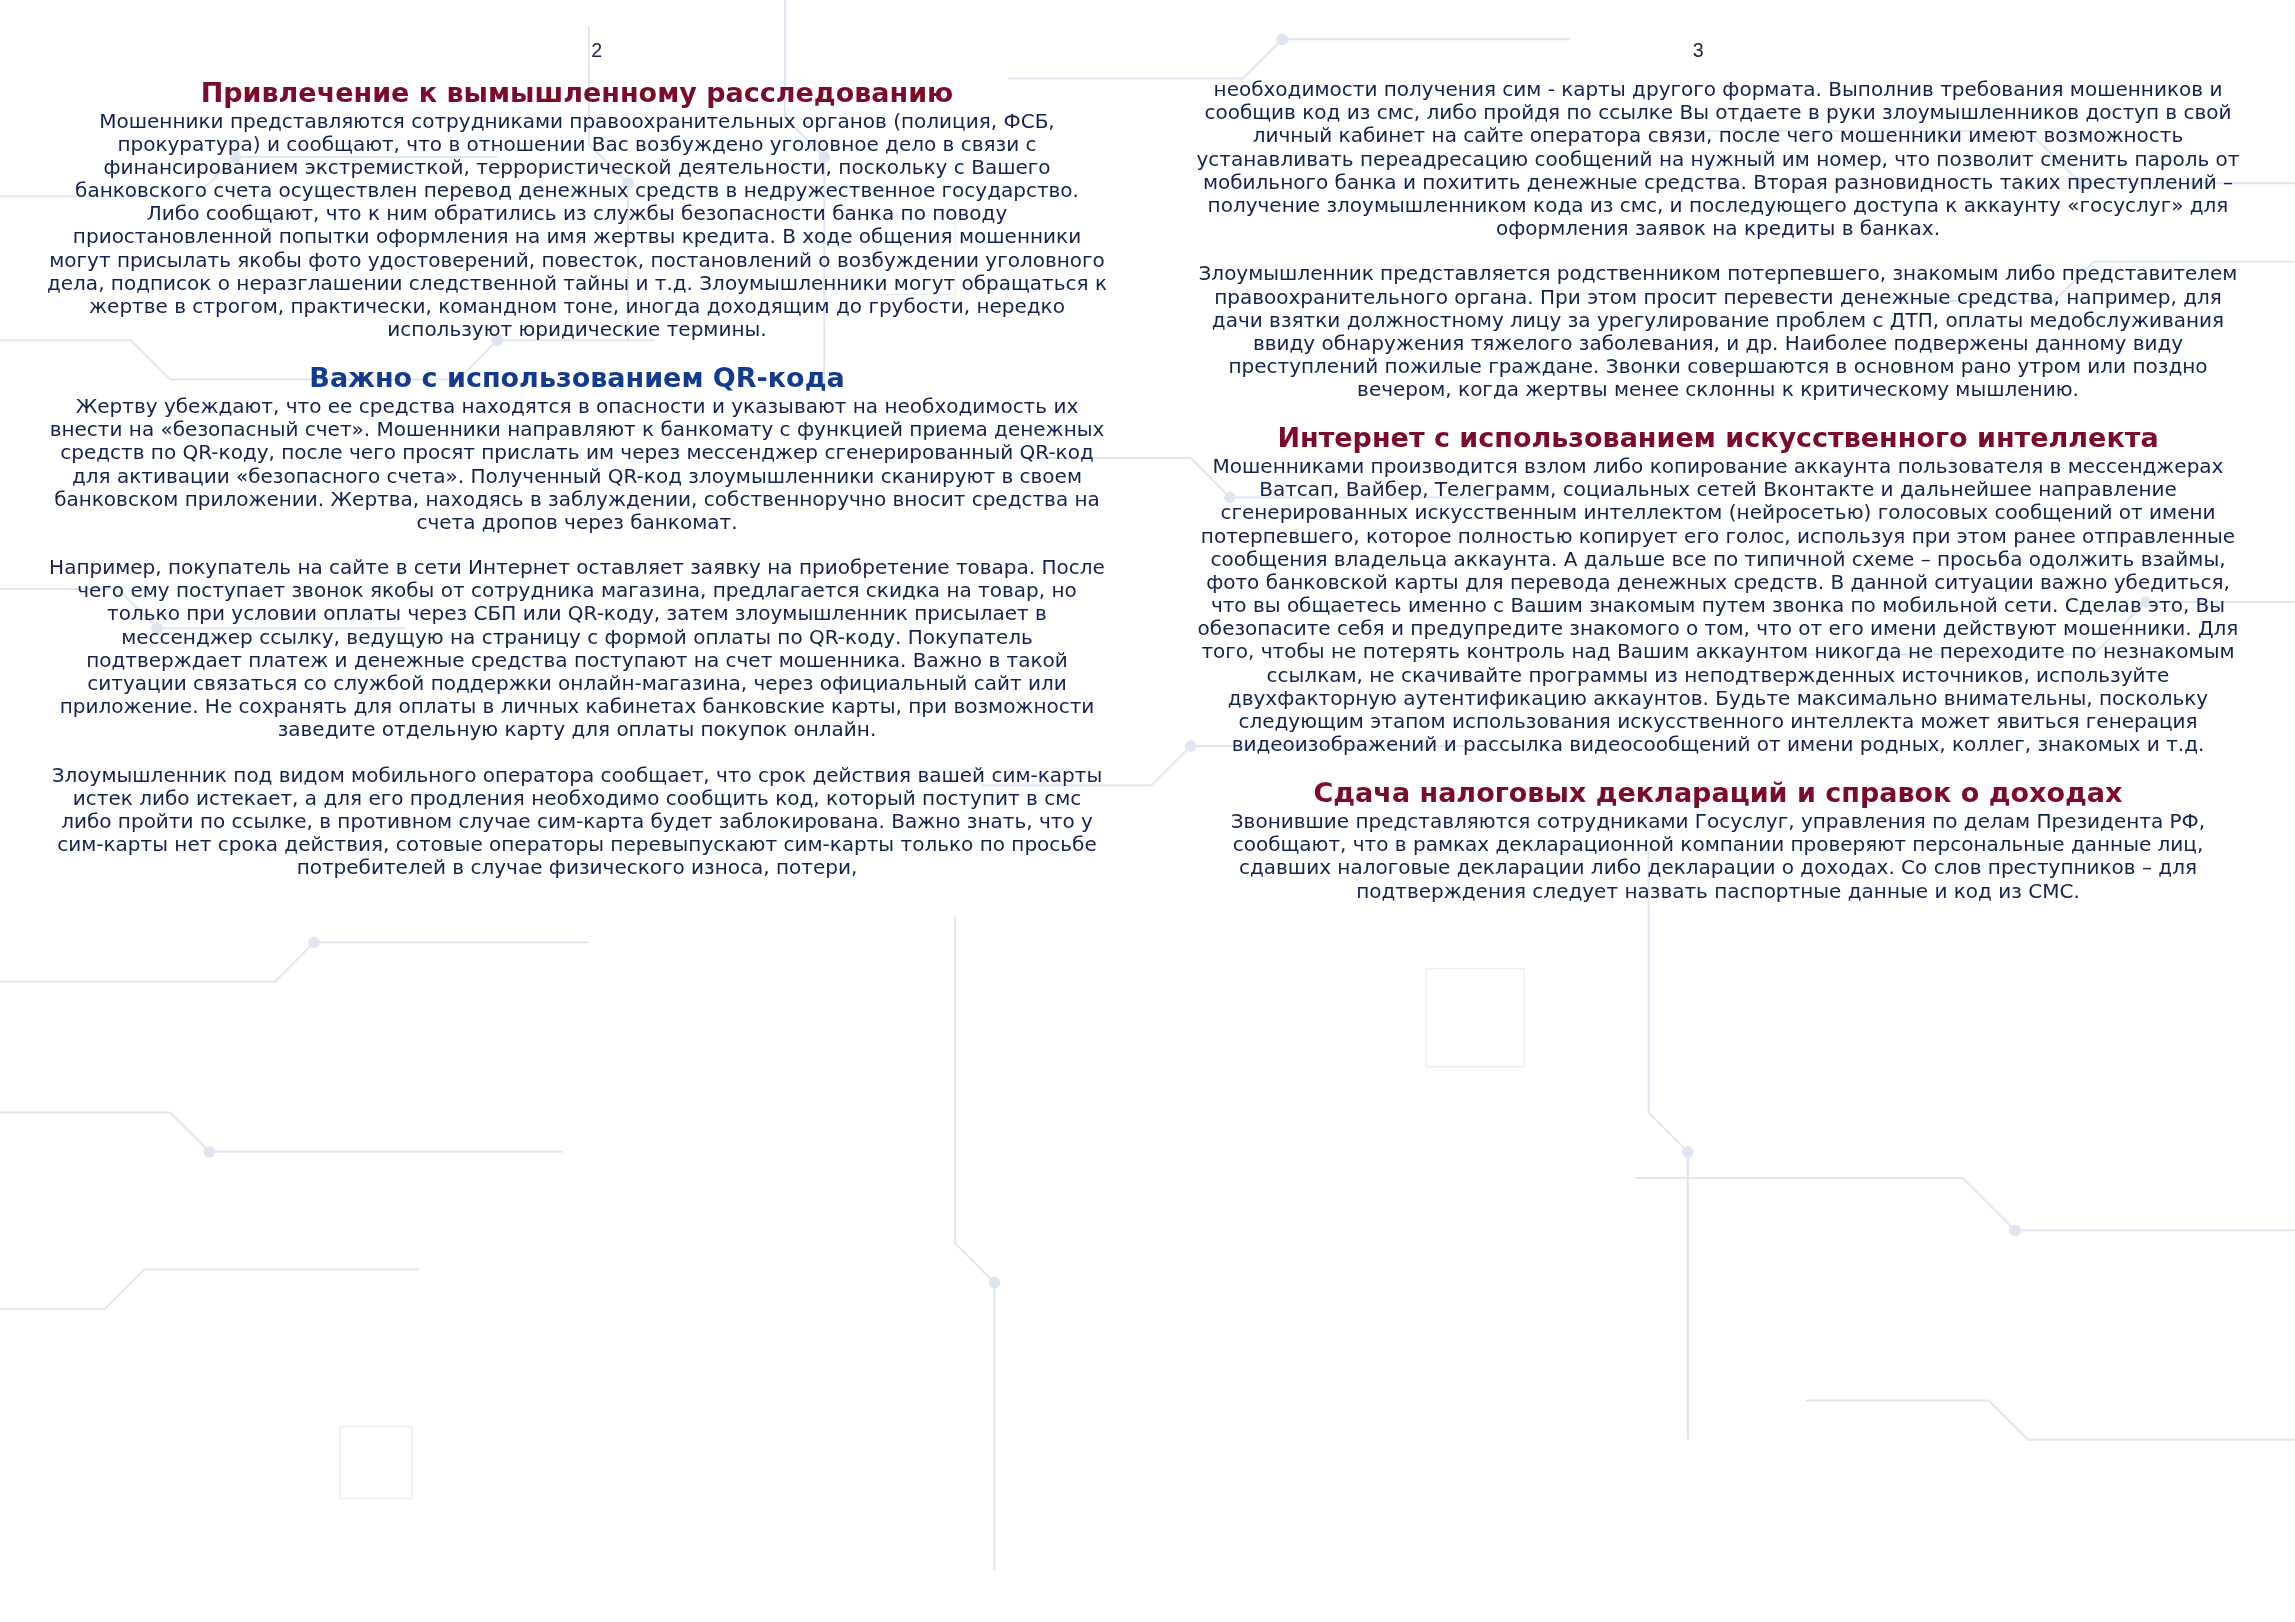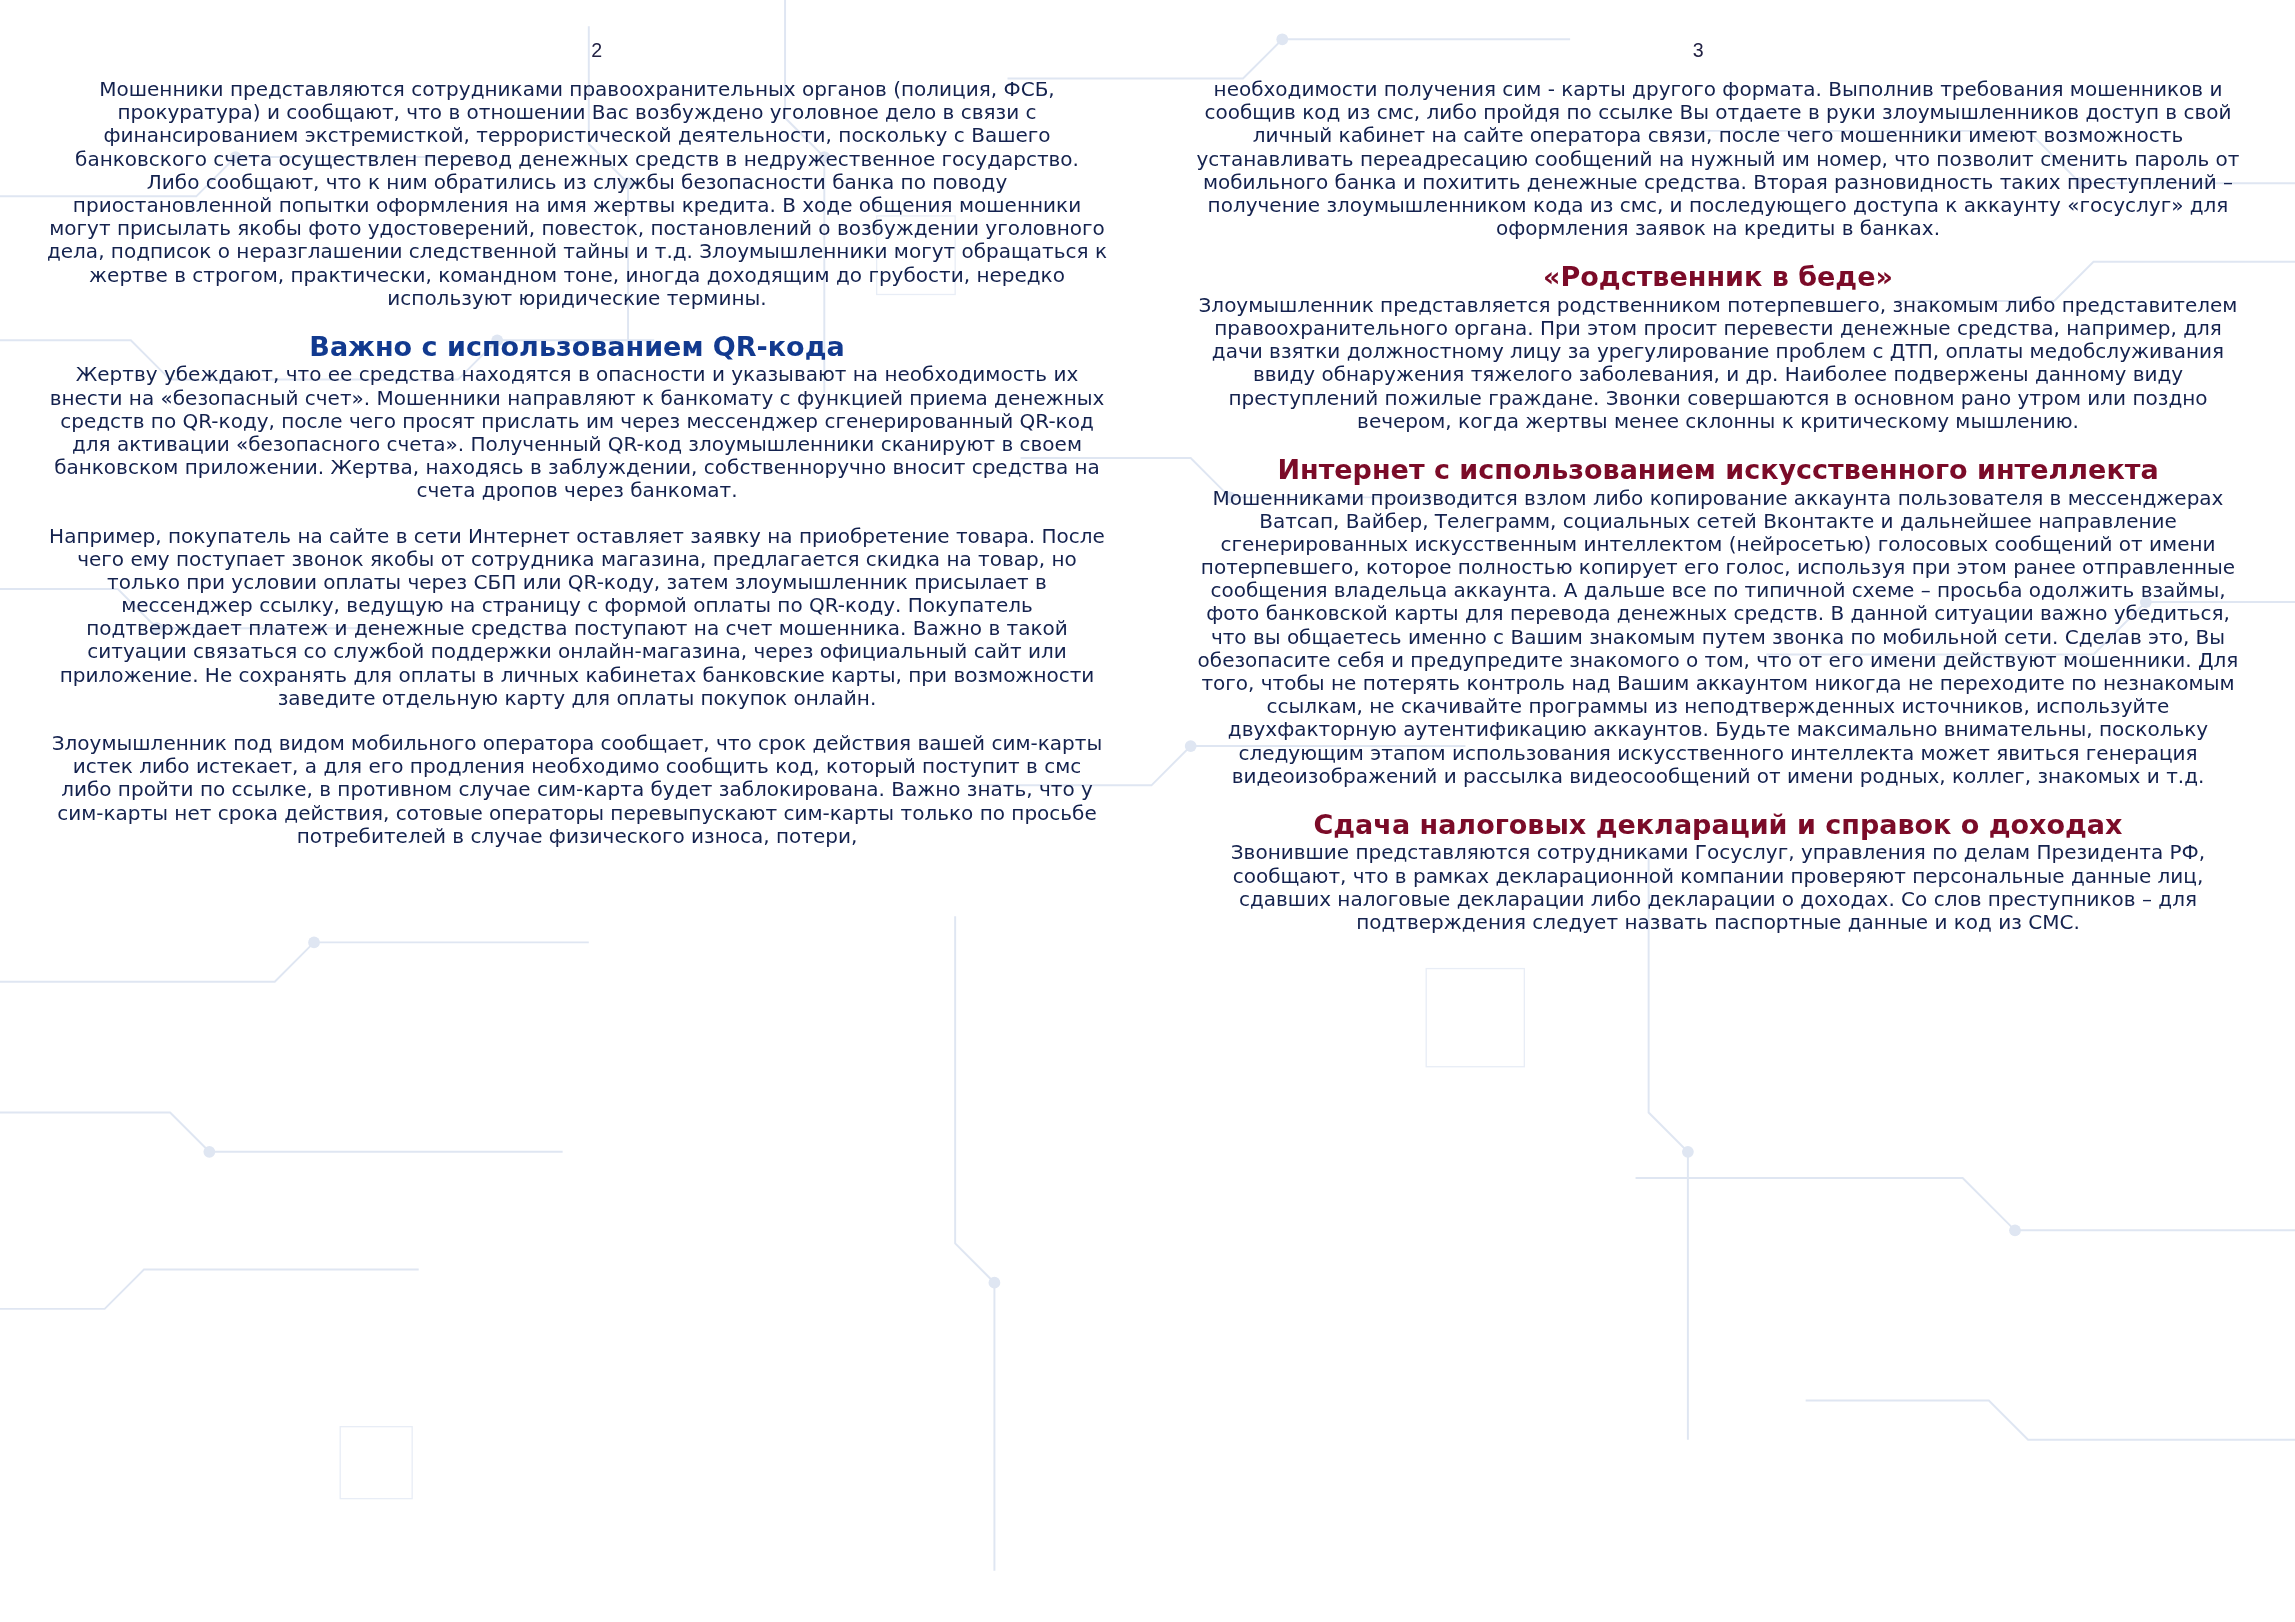--- a/index.html
+++ b/index.html
@@ -143,20 +143,21 @@
   <div class="page-numbers">
     <div class="page-num">2</div>
     <div class="page-num">3</div>
   </div>
 
   <div class="columns">
 
     <div class="column">
 
       <div class="block">
+        <h2 class="section-title">Привлечение к вымышленному расследованию</h2>
         <p class="body-text">Мошенники представляются сотрудниками правоохранительных органов (полиция, ФСБ, прокуратура) и сообщают, что в отношении Вас возбуждено уголовное дело в связи с финансированием экстремисткой, террористической деятельности, поскольку с Вашего банковского счета осуществлен перевод денежных средств в недружественное государство. Либо сообщают, что к ним обратились из службы безопасности банка по поводу приостановленной попытки оформления на имя жертвы кредита. В ходе общения мошенники могут присылать якобы фото удостоверений, повесток, постановлений о возбуждении уголовного дела, подписок о неразглашении следственной тайны и т.д. Злоумышленники могут обращаться к жертве в строгом, практически, командном тоне, иногда доходящим до грубости, нередко используют юридические термины.</p>
       </div>
 
       <div class="block">
         <h2 class="section-title blue">Важно с использованием QR-кода</h2>
         <p class="body-text">Жертву убеждают, что ее средства находятся в опасности и указывают на необходимость их внести на «безопасный счет». Мошенники направляют к банкомату с функцией приема денежных средств по QR-коду, после чего просят прислать им через мессенджер сгенерированный QR-код для активации «безопасного счета». Полученный QR-код злоумышленники сканируют в своем банковском приложении. Жертва, находясь в заблуждении, собственноручно вносит средства на счета дропов через банкомат.</p>
       </div>
 
       <div class="block">
         <p class="body-text">Например, покупатель на сайте в сети Интернет оставляет заявку на приобретение товара. После чего ему поступает звонок якобы от сотрудника магазина, предлагается скидка на товар, но только при условии оплаты через СБП или QR-коду, затем злоумышленник присылает в мессенджер ссылку, ведущую на страницу с формой оплаты по QR-коду. Покупатель подтверждает платеж и денежные средства поступают на счет мошенника. Важно в такой ситуации связаться со службой поддержки онлайн-магазина, через официальный сайт или приложение. Не сохранять для оплаты в личных кабинетах банковские карты, при возможности заведите отдельную карту для оплаты покупок онлайн.</p>
@@ -168,21 +169,20 @@
 
     </div>
 
     <div class="column">
 
       <div class="block">
         <p class="body-text">необходимости получения сим - карты другого формата. Выполнив требования мошенников и сообщив код из смс, либо пройдя по ссылке Вы отдаете в руки злоумышленников доступ в свой личный кабинет на сайте оператора связи, после чего мошенники имеют возможность устанавливать переадресацию сообщений на нужный им номер, что позволит сменить пароль от мобильного банка и похитить денежные средства. Вторая разновидность таких преступлений – получение злоумышленником кода из смс, и последующего доступа к аккаунту «госуслуг» для оформления заявок на кредиты в банках.</p>
       </div>
 
       <div class="block">
-        <h2 class="section-title">«Родственник в беде»</h2>
         <p class="body-text">Злоумышленник представляется родственником потерпевшего, знакомым либо представителем правоохранительного органа. При этом просит перевести денежные средства, например, для дачи взятки должностному лицу за урегулирование проблем с ДТП, оплаты медобслуживания ввиду обнаружения тяжелого заболевания, и др. Наиболее подвержены данному виду преступлений пожилые граждане. Звонки совершаются в основном рано утром или поздно вечером, когда жертвы менее склонны к критическому мышлению.</p>
       </div>
 
       <div class="block">
         <h2 class="section-title">Интернет с использованием искусственного интеллекта</h2>
         <p class="body-text">Мошенниками производится взлом либо копирование аккаунта пользователя в мессенджерах Ватсап, Вайбер, Телеграмм, социальных сетей Вконтакте и дальнейшее направление сгенерированных искусственным интеллектом (нейросетью) голосовых сообщений от имени потерпевшего, которое полностью копирует его голос, используя при этом ранее отправленные сообщения владельца аккаунта. А дальше все по типичной схеме – просьба одолжить взаймы, фото банковской карты для перевода денежных средств. В данной ситуации важно убедиться, что вы общаетесь именно с Вашим знакомым путем звонка по мобильной сети. Сделав это, Вы обезопасите себя и предупредите знакомого о том, что от его имени действуют мошенники. Для того, чтобы не потерять контроль над Вашим аккаунтом никогда не переходите по незнакомым ссылкам, не скачивайте программы из неподтвержденных источников, используйте двухфакторную аутентификацию аккаунтов. Будьте максимально внимательны, поскольку следующим этапом использования искусственного интеллекта может явиться генерация видеоизображений и рассылка видеосообщений от имени родных, коллег, знакомых и т.д.</p>
       </div>
 
       <div class="block">
         <h2 class="section-title">Сдача налоговых деклараций и справок о доходах</h2>

